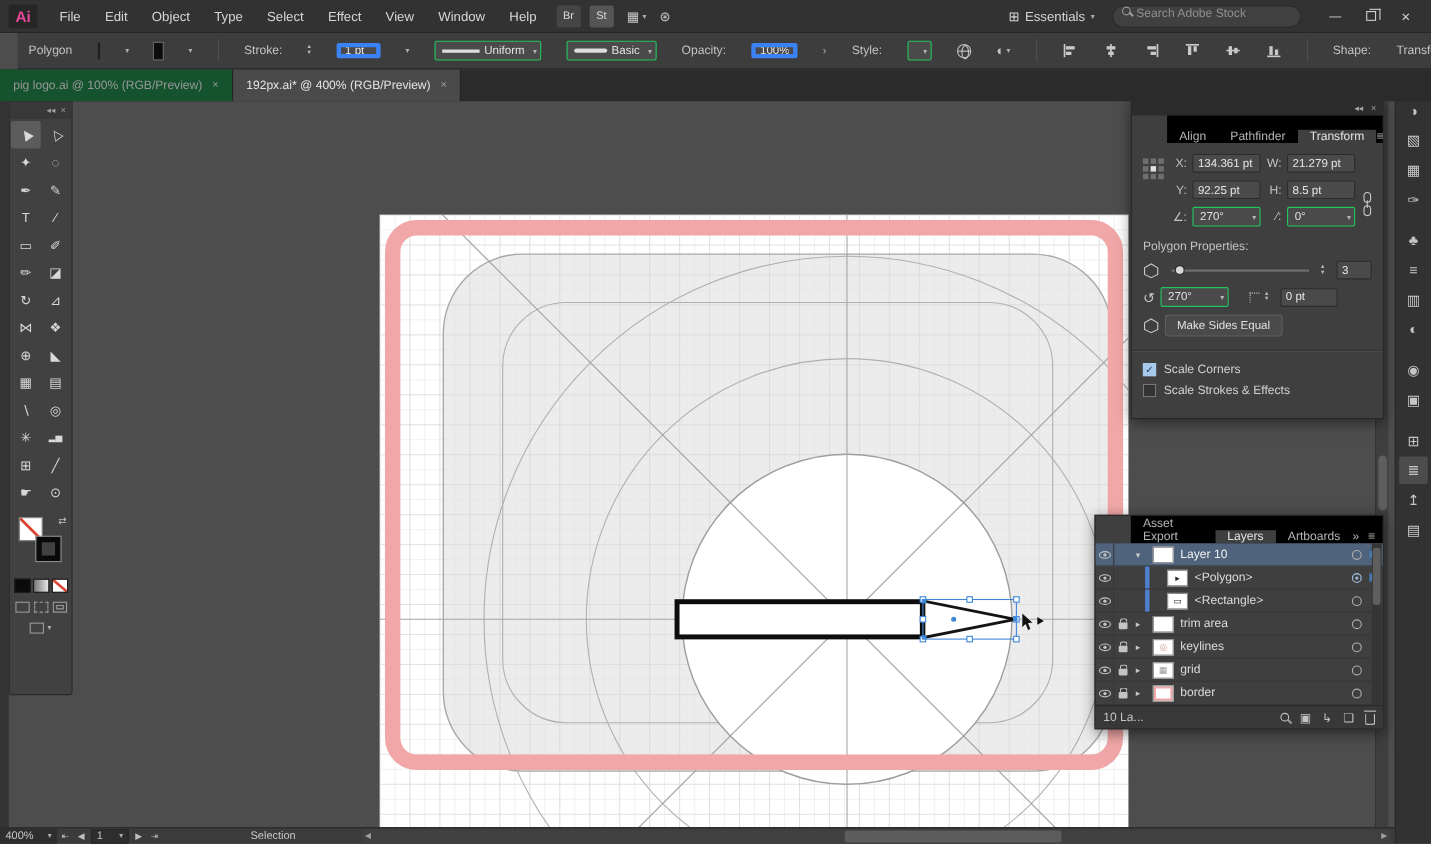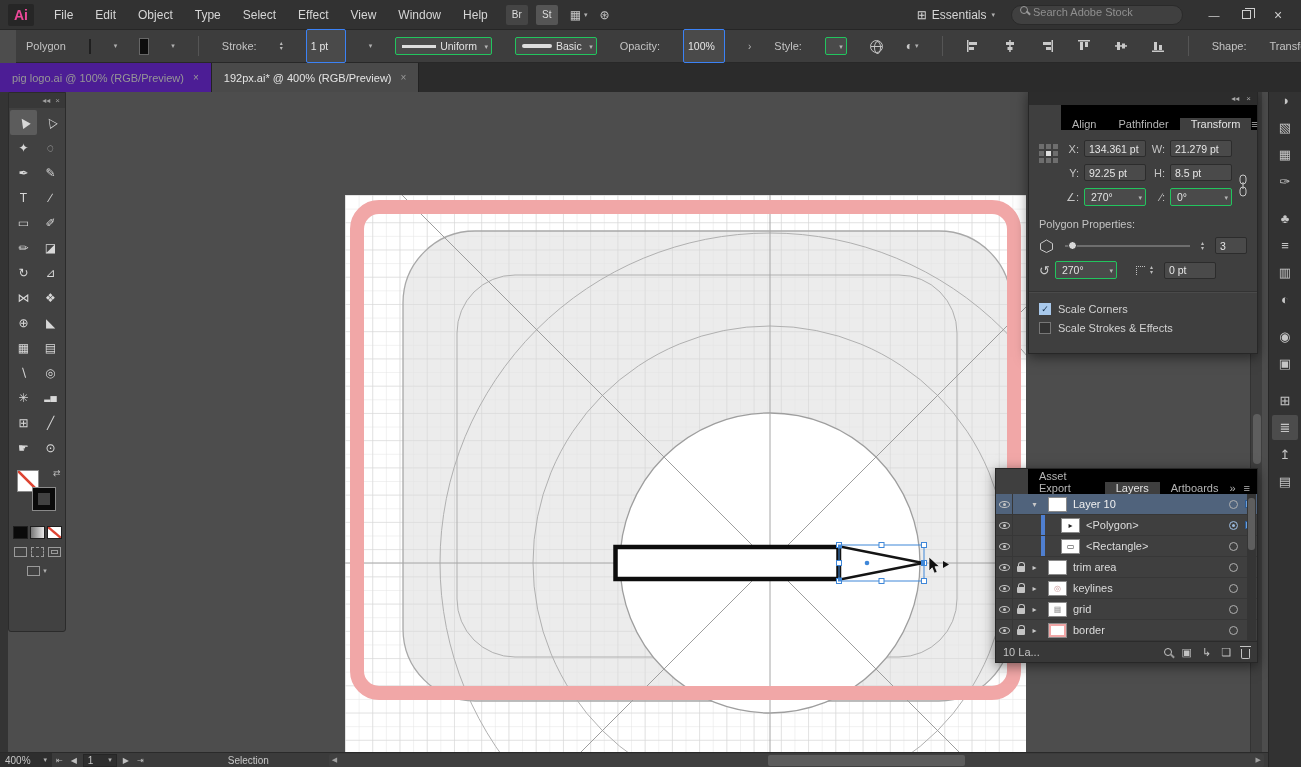--- a/index.html
+++ b/index.html
@@ -21,35 +21,35 @@
 .mag{width:8px;height:8px;border:1.5px solid #9a9a9a;border-radius:50%;position:relative;flex:none;}
 .mag::after{content:"";position:absolute;width:5px;height:1.5px;background:#9a9a9a;transform:rotate(45deg);right:-4px;bottom:-1px;}
 .winctl{width:30px;height:26px;display:flex;align-items:center;justify-content:center;color:#cfcfcf;font-size:11px;}
 .restore-glyph{width:9px;height:9px;border:1px solid #cfcfcf;position:relative;}
 .restore-glyph::before{content:"";position:absolute;left:2px;top:-3px;width:9px;height:9px;border:1px solid #cfcfcf;border-left:none;border-bottom:none;}
 
 #controlbar{position:absolute;left:16px;top:30px;width:1301px;height:33px;background:#3d3d3d;border-bottom:1px solid #282828;display:flex;align-items:center;padding:0 10px;gap:23px;z-index:20;}
 .cl{color:#c3c3c3;}
 .swatch-fill{width:15px;height:15px;border:1px solid #1f1f1f;background:linear-gradient(to top right,#fff 42%,#d43 46%,#d43 54%,#fff 58%);}
 .swatch-stroke{width:15px;height:15px;border:4px solid #0d0d0d;outline:1px solid #666;background:#3d3d3d;}
-.ctl-input{height:34px;background:#4a4a4a;border:1px solid #3b82f6;border-radius:2px;color:#e6e6e6;font-size:10.5px;padding:0 4px;outline:none;}
+.ctl-input{height:14px;background:#4a4a4a;border:4px solid #3b82f6;border-radius:2px;color:#e6e6e6;font-size:10.5px;padding:0 4px;outline:none;}
 .dd{position:relative;background:#4a4a4a;border:1px solid #22c55e;border-radius:2px;height:18px;display:flex;align-items:center;gap:4px;padding:0 14px 0 6px;color:#e2e2e2;font-size:10.5px;}
 .dd::after{content:"▾";position:absolute;right:3px;top:5px;font-size:7px;color:#b5b5b5;}
 .stroke-line{width:34px;height:3px;background:#ddd;}
 .brush-line{width:30px;height:4px;background:#ddd;border-radius:2px;}
 .stepper{display:inline-flex;flex-direction:column;justify-content:center;line-height:5px;font-size:6px;color:#bbb;width:9px;}
 .icon-dd{display:flex;align-items:center;gap:2px;color:#c9c9c9;font-size:12px;}
 .globe{width:13px;height:13px;border:1px solid #c4c4c4;border-radius:50%;position:relative;}
 .globe::before{content:"";position:absolute;left:0;right:0;top:5px;height:1px;background:#c4c4c4;}
 .globe::after{content:"";position:absolute;left:3px;top:0;width:5px;height:11px;border:1px solid #c4c4c4;border-radius:50%;}
 .aicon{width:17px;height:17px;display:flex;align-items:center;justify-content:center;}
 .aicon svg{display:block;}
 
 #tabbar{position:absolute;left:0;top:63px;width:1301px;height:29px;background:#2b2b2b;display:flex;z-index:18;}
-.doctab{display:flex;align-items:center;gap:9px;padding:0 12px;font-size:11px;height:29px;border-right:1px solid #222;background:#4c1d95;color:#979797;}
+.doctab{display:flex;align-items:center;gap:9px;padding:0 12px;font-size:11px;height:29px;border-right:1px solid #222;background:#14532d;color:#979797;}
 .doctab.active{background:#4a4a4a;color:#e4e4e4;}
 .tabclose{font-size:10px;color:#9a9a9a;}
 
 #canvas{position:absolute;left:0;top:92px;width:1268px;height:660px;background:#4d4d4d;overflow:hidden;}
 #left-gutter{position:absolute;left:0;top:92px;width:8px;height:660px;background:#343434;z-index:4;}
 #artboard{position:absolute;left:345px;top:195px;z-index:1;}
 
 #tools{position:absolute;left:8px;top:92px;width:58px;height:540px;background:#414141;border:1px solid #2b2b2b;border-radius:0 0 3px 3px;z-index:6;display:flex;flex-direction:column;align-items:center;}
 #tools-header{width:100%;height:15px;background:#383838;display:flex;align-items:center;justify-content:flex-end;padding:0 5px;gap:5px;color:#9f9f9f;font-size:8px;}
 #toolgrid{display:grid;grid-template-columns:27px 27px;margin-top:2px;}
@@ -478,20 +478,26 @@
         <div class="dd" style="width:62px;">
             <span>270°</span>
           </div>
         <span class="corner-ic"></span>
         <span class="stepper">
             <span>▴</span>
             <span>▾</span>
           </span>
         <input class="sinput" style="width: 52px;" value="0 pt">
       </div>
+      <div class="tp-row">
+        <svg width="15" height="14">
+            <polygon points="7.5,1 13.5,4.5 13.5,10.5 7.5,13.5 1.5,10.5 1.5,4.5" fill="none" stroke="#c8c8c8"></polygon>
+          </svg>
+        <span class="btn">Make Sides Equal</span>
+      </div>
       <div class="divider"></div>
       <div class="cbrow">
         <span class="cb checked">✓</span>
         <span>Scale Corners</span>
       </div>
       <div class="cbrow">
         <span class="cb"></span>
         <span>Scale Strokes &amp; Effects</span>
       </div>
     </div>

